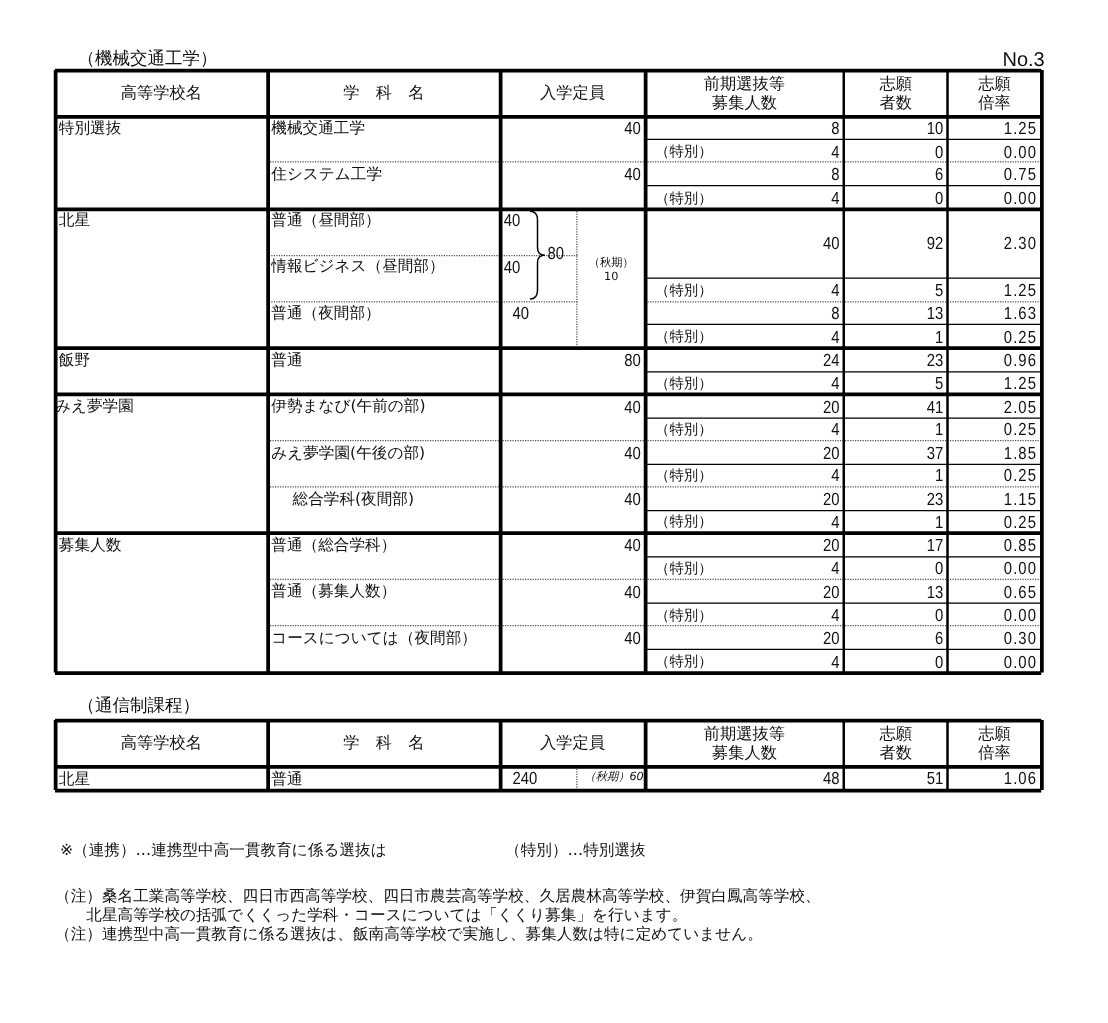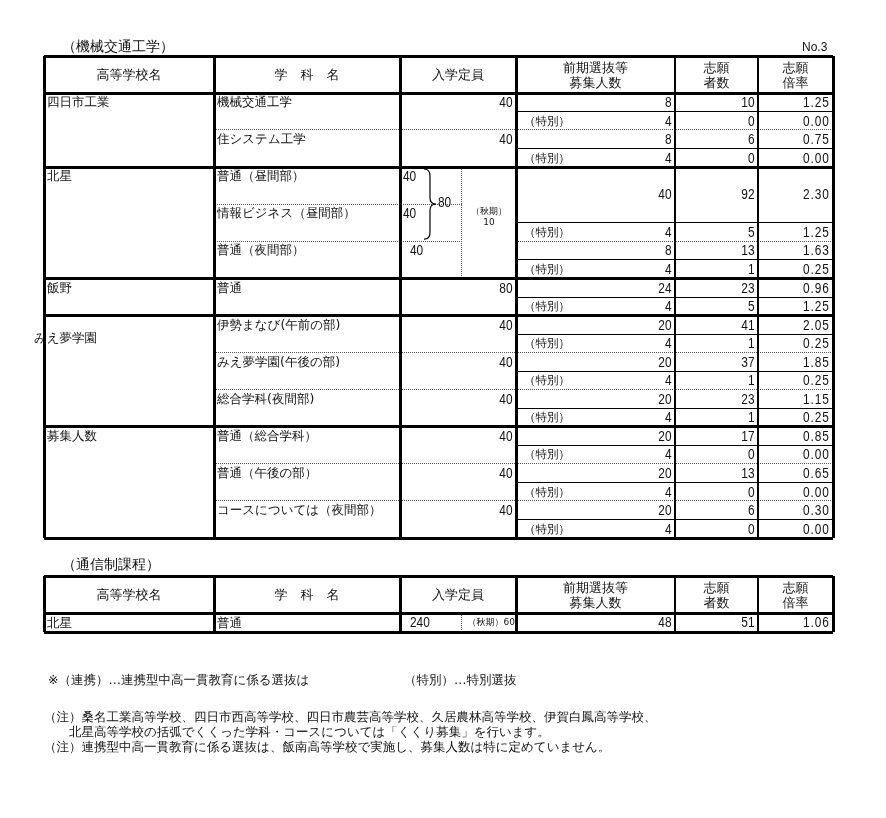--- a/index.html
+++ b/index.html
@@ -1,20 +1,20 @@
 <!DOCTYPE html>
 <html><head>
 <meta charset="utf-8">
 <style>
   html, body { margin:0; padding:0; background:#ffffff; }
   body { width:886px; height:818px; position:relative; overflow:hidden;
          font-family:"DejaVu Sans", "Liberation Sans", sans-serif; color:#111; }
   .abs { position:absolute; box-sizing:border-box; }
   .title { font-size:14px; letter-spacing:0px; }
-  .pageno { font-size:12px; font-family:"Liberation Sans Narrow","Liberation Sans", sans-serif; }
+  .pageno { font-size:16px; font-family:"Liberation Sans Narrow","Liberation Sans", sans-serif; }
   .hline { position:absolute; height:0; }
   .vline { position:absolute; width:0; }
   .cell { position:absolute; box-sizing:border-box; font-size:12.5px; line-height:18px; white-space:nowrap; overflow:visible; }
   .hdr { position:absolute; box-sizing:border-box; font-size:13px; text-align:center; display:flex; align-items:center; justify-content:center; line-height:15px; }
   .num { font-family:"Liberation Sans", sans-serif; font-size:14px; text-align:right; padding-right:4px; transform:scaleX(0.85); transform-origin:right center; }
   .tok { font-size:11.5px; padding-left:8px; }
   .small { font-size:9px; text-align:center; line-height:11px; }
   .note { position:absolute; font-size:12.5px; white-space:nowrap; }
 </style>
 </head>
@@ -53,21 +53,21 @@
     <div class="cell num" style="left: 400px; top: 130.1px; width: 116px; height: 18.55px; line-height: 18.55px;">40</div>
     <div class="hline" style="left: 214px; top: 129.35px; width: 619px; border-top: 1.5px dotted rgb(85, 85, 85);"></div>
     <div class="cell num" style="left: 516px; top: 130.1px; width: 159px; height: 18.55px; line-height: 18.55px;">8</div>
     <div class="cell num" style="left: 675px; top: 130.1px; width: 83px; height: 18.55px; line-height: 18.55px;">6</div>
     <div class="cell num" style="left: 758px; top: 130.1px; width: 75px; height: 18.55px; line-height: 18.55px; letter-spacing: 1px;">0.75</div>
     <div class="hline" style="left: 516px; top: 148.15px; width: 317px; border-top: 1px solid rgb(0, 0, 0);"></div>
     <div class="cell tok" style="left: 516px; top: 148.65px; width: 90px; height: 18.55px; line-height: 18.55px;">（特別）</div>
     <div class="cell num" style="left: 516px; top: 148.65px; width: 159px; height: 18.55px; line-height: 18.55px;">4</div>
     <div class="cell num" style="left: 675px; top: 148.65px; width: 83px; height: 18.55px; line-height: 18.55px;">0</div>
     <div class="cell num" style="left: 758px; top: 148.65px; width: 75px; height: 18.55px; line-height: 18.55px; letter-spacing: 1px;">0.00</div>
-    <div class="cell " style="left: 47px; top: 93px; width: 167px; height: 18.55px; line-height: 18.55px;">四日市工業</div>
+    <div class="cell " style="left: 47px; top: 93px; width: 167px; height: 18.55px; line-height: 18.55px;">特別選抜</div>
     <div class="cell " style="left: 217px; top: 167.2px; width: 183px; height: 18.55px; line-height: 18.55px;">普通（昼間部）</div>
     <div class="cell " style="left: 217px; top: 204.3px; width: 183px; height: 18.55px; line-height: 18.55px;">情報ビジネス（昼間部）</div>
     <div class="hline" style="left: 214px; top: 203.55px; width: 248px; border-top: 1.5px dotted rgb(85, 85, 85);"></div>
     <div class="cell " style="left: 217px; top: 241.4px; width: 183px; height: 18.55px; line-height: 18.55px;">普通（夜間部）</div>
     <div class="hline" style="left: 214px; top: 240.65px; width: 248px; border-top: 1.5px dotted rgb(85, 85, 85);"></div>
     <div class="cell num" style="left: 403px; top: 167.2px; width: 30px; height: 18.55px; line-height: 18.55px; text-align: left; transform-origin: left center;">40</div>
     <div class="cell num" style="left: 403px; top: 204.3px; width: 30px; height: 18.55px; line-height: 18.55px; text-align: left; transform-origin: left center;">40</div>
     <div class="cell num" style="left: 410px; top: 241.4px; width: 30px; height: 18.55px; line-height: 18.55px; text-align: left; transform-origin: left center;">40</div>
     <svg width="20" height="74.2" style="position: absolute; left: 422px; top: 168.2px;">
       <path d="M2 1 Q8 1 8 8 L8 30.1 Q8 36.1 14 36.1 Q8 36.1 8 42.1 L8 64.2 Q8 71.2 2 71.2" fill="none" stroke="#000" stroke-width="1.2"></path>
@@ -121,43 +121,43 @@
     <div class="cell num" style="left: 400px; top: 352.7px; width: 116px; height: 18.55px; line-height: 18.55px;">40</div>
     <div class="hline" style="left: 214px; top: 351.95px; width: 619px; border-top: 1.5px dotted rgb(85, 85, 85);"></div>
     <div class="cell num" style="left: 516px; top: 352.7px; width: 159px; height: 18.55px; line-height: 18.55px;">20</div>
     <div class="cell num" style="left: 675px; top: 352.7px; width: 83px; height: 18.55px; line-height: 18.55px;">37</div>
     <div class="cell num" style="left: 758px; top: 352.7px; width: 75px; height: 18.55px; line-height: 18.55px; letter-spacing: 1px;">1.85</div>
     <div class="hline" style="left: 516px; top: 370.75px; width: 317px; border-top: 1px solid rgb(0, 0, 0);"></div>
     <div class="cell tok" style="left: 516px; top: 371.25px; width: 90px; height: 18.55px; line-height: 18.55px;">（特別）</div>
     <div class="cell num" style="left: 516px; top: 371.25px; width: 159px; height: 18.55px; line-height: 18.55px;">4</div>
     <div class="cell num" style="left: 675px; top: 371.25px; width: 83px; height: 18.55px; line-height: 18.55px;">1</div>
     <div class="cell num" style="left: 758px; top: 371.25px; width: 75px; height: 18.55px; line-height: 18.55px; letter-spacing: 1px;">0.25</div>
-    <div class="cell " style="left: 217px; top: 389.8px; width: 183px; height: 18.55px; line-height: 18.55px;">総合学科(夜間部)</div>
+    <div class="cell " style="left: 234px; top: 389.8px; width: 183px; height: 18.55px; line-height: 18.55px;">総合学科(夜間部)</div>
     <div class="cell num" style="left: 400px; top: 389.8px; width: 116px; height: 18.55px; line-height: 18.55px;">40</div>
     <div class="hline" style="left: 214px; top: 389.05px; width: 619px; border-top: 1.5px dotted rgb(85, 85, 85);"></div>
     <div class="cell num" style="left: 516px; top: 389.8px; width: 159px; height: 18.55px; line-height: 18.55px;">20</div>
     <div class="cell num" style="left: 675px; top: 389.8px; width: 83px; height: 18.55px; line-height: 18.55px;">23</div>
     <div class="cell num" style="left: 758px; top: 389.8px; width: 75px; height: 18.55px; line-height: 18.55px; letter-spacing: 1px;">1.15</div>
     <div class="hline" style="left: 516px; top: 407.85px; width: 317px; border-top: 1px solid rgb(0, 0, 0);"></div>
     <div class="cell tok" style="left: 516px; top: 408.35px; width: 90px; height: 18.55px; line-height: 18.55px;">（特別）</div>
     <div class="cell num" style="left: 516px; top: 408.35px; width: 159px; height: 18.55px; line-height: 18.55px;">4</div>
     <div class="cell num" style="left: 675px; top: 408.35px; width: 83px; height: 18.55px; line-height: 18.55px;">1</div>
     <div class="cell num" style="left: 758px; top: 408.35px; width: 75px; height: 18.55px; line-height: 18.55px; letter-spacing: 1px;">0.25</div>
-    <div class="cell " style="left: 34px; top: 315.6px; width: 167px; height: 18.55px; line-height: 18.55px; margin-top: 13px;">みえ夢学園</div>
+    <div class="cell " style="left: 44px; top: 315.6px; width: 167px; height: 18.55px; line-height: 18.55px;">みえ夢学園</div>
     <div class="cell " style="left: 217px; top: 426.9px; width: 183px; height: 18.55px; line-height: 18.55px;">普通（総合学科）</div>
     <div class="cell num" style="left: 400px; top: 426.9px; width: 116px; height: 18.55px; line-height: 18.55px;">40</div>
     <div class="cell num" style="left: 516px; top: 426.9px; width: 159px; height: 18.55px; line-height: 18.55px;">20</div>
     <div class="cell num" style="left: 675px; top: 426.9px; width: 83px; height: 18.55px; line-height: 18.55px;">17</div>
     <div class="cell num" style="left: 758px; top: 426.9px; width: 75px; height: 18.55px; line-height: 18.55px; letter-spacing: 1px;">0.85</div>
     <div class="hline" style="left: 516px; top: 444.95px; width: 317px; border-top: 1px solid rgb(0, 0, 0);"></div>
     <div class="cell tok" style="left: 516px; top: 445.45px; width: 90px; height: 18.55px; line-height: 18.55px;">（特別）</div>
     <div class="cell num" style="left: 516px; top: 445.45px; width: 159px; height: 18.55px; line-height: 18.55px;">4</div>
     <div class="cell num" style="left: 675px; top: 445.45px; width: 83px; height: 18.55px; line-height: 18.55px;">0</div>
     <div class="cell num" style="left: 758px; top: 445.45px; width: 75px; height: 18.55px; line-height: 18.55px; letter-spacing: 1px;">0.00</div>
-    <div class="cell " style="left: 217px; top: 464px; width: 183px; height: 18.55px; line-height: 18.55px;">普通（午後の部）</div>
+    <div class="cell " style="left: 217px; top: 464px; width: 183px; height: 18.55px; line-height: 18.55px;">普通（募集人数）</div>
     <div class="cell num" style="left: 400px; top: 464px; width: 116px; height: 18.55px; line-height: 18.55px;">40</div>
     <div class="hline" style="left: 214px; top: 463.25px; width: 619px; border-top: 1.5px dotted rgb(85, 85, 85);"></div>
     <div class="cell num" style="left: 516px; top: 464px; width: 159px; height: 18.55px; line-height: 18.55px;">20</div>
     <div class="cell num" style="left: 675px; top: 464px; width: 83px; height: 18.55px; line-height: 18.55px;">13</div>
     <div class="cell num" style="left: 758px; top: 464px; width: 75px; height: 18.55px; line-height: 18.55px; letter-spacing: 1px;">0.65</div>
     <div class="hline" style="left: 516px; top: 482.05px; width: 317px; border-top: 1px solid rgb(0, 0, 0);"></div>
     <div class="cell tok" style="left: 516px; top: 482.55px; width: 90px; height: 18.55px; line-height: 18.55px;">（特別）</div>
     <div class="cell num" style="left: 516px; top: 482.55px; width: 159px; height: 18.55px; line-height: 18.55px;">4</div>
     <div class="cell num" style="left: 675px; top: 482.55px; width: 83px; height: 18.55px; line-height: 18.55px;">0</div>
     <div class="cell num" style="left: 758px; top: 482.55px; width: 75px; height: 18.55px; line-height: 18.55px; letter-spacing: 1px;">0.00</div>
@@ -203,21 +203,21 @@
       <span>者数</span>
     </div>
     <div class="hdr" style="left: 758px; top: 576px; width: 75px; height: 37px; flex-direction: column;">
       <span>志願</span>
       <span>倍率</span>
     </div>
     <div class="cell " style="left: 47px; top: 613px; width: 167px; height: 19px; line-height: 19px;">北星</div>
     <div class="cell " style="left: 217px; top: 613px; width: 183px; height: 19px; line-height: 19px;">普通</div>
     <div class="cell num" style="left: 410px; top: 613px; width: 40px; height: 19px; line-height: 19px; text-align: left; transform-origin: left center;">240</div>
     <div class="vline" style="left: 461.25px; top: 613px; height: 19px; border-left: 1.5px dotted rgb(85, 85, 85);"></div>
-    <div class="cell small" style="left: 462px; top: 613px; width: 54px; height: 19px; line-height: 19px; text-align: right; padding-right: 1px;">（秋期）60</div>
+    <div class="cell small" style="left: 462px; top: 613px; width: 54px; height: 19px; line-height: 19px; text-align: right; padding-right: 1px; font-style: italic;">（秋期）60</div>
     <div class="cell num" style="left: 516px; top: 613px; width: 159px; height: 19px; line-height: 19px;">48</div>
     <div class="cell num" style="left: 675px; top: 613px; width: 83px; height: 19px; line-height: 19px;">51</div>
     <div class="cell num" style="left: 758px; top: 613px; width: 75px; height: 19px; line-height: 19px; letter-spacing: 1px;">1.06</div>
     <div class="hline" style="left: 44px; top: 574.5px; width: 789px; border-top: 3px solid rgb(0, 0, 0);"></div>
     <div class="hline" style="left: 44px; top: 611.5px; width: 789px; border-top: 3px solid rgb(0, 0, 0);"></div>
     <div class="hline" style="left: 44px; top: 630.5px; width: 789px; border-top: 3px solid rgb(0, 0, 0);"></div>
     <div class="vline" style="left: 42.5px; top: 576px; height: 56px; border-left: 3px solid rgb(0, 0, 0);"></div>
     <div class="vline" style="left: 212.5px; top: 576px; height: 56px; border-left: 3px solid rgb(0, 0, 0);"></div>
     <div class="vline" style="left: 398.5px; top: 576px; height: 56px; border-left: 3px solid rgb(0, 0, 0);"></div>
     <div class="vline" style="left: 514.5px; top: 576px; height: 56px; border-left: 3px solid rgb(0, 0, 0);"></div>

